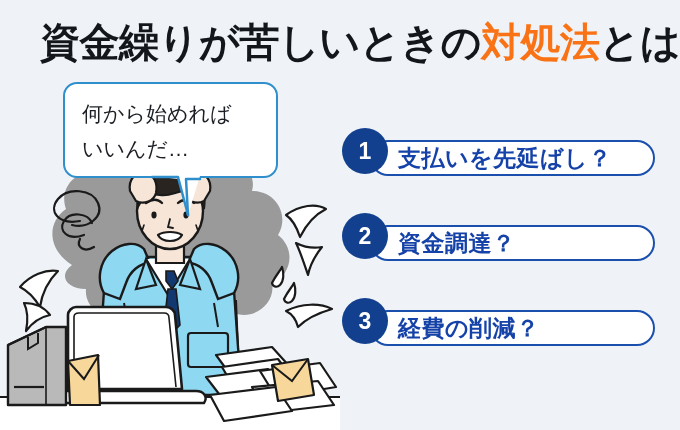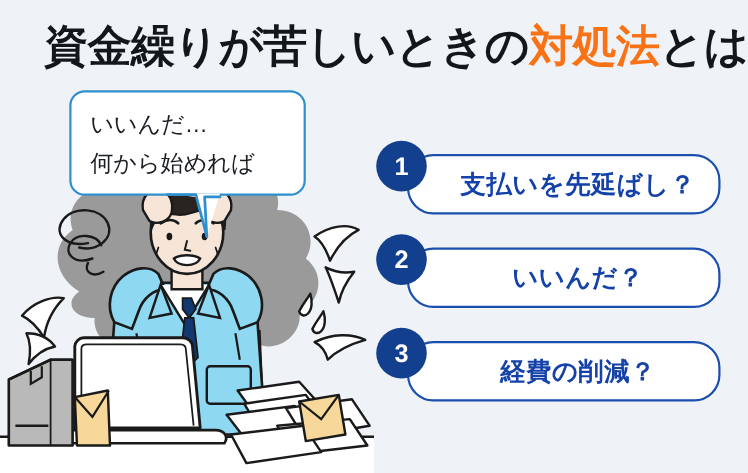--- a/index.html
+++ b/index.html
@@ -94,28 +94,28 @@
     position: absolute;
     left: 0;
     width: 320px;
     height: 48px;
   }
   .option-pill {
     position: absolute;
     left: 30px;
     top: 0px;
     width: 285px;
-    height: 55px;
+    height: 36px;
     box-sizing: border-box;
     border: 2.5px solid #1a4fae;
     border-radius: 24px;
     background: #ffffff;
     display: flex;
     align-items: center;
-    justify-content: center;
+    justify-content: flex-start;
   }
   .option-label {
     font-size: 23px;
     font-weight: 700;
     color: #1542a8;
     letter-spacing: 0.5px;
     white-space: nowrap;
     padding-left: 26px;
   }
   .option-badge {
@@ -282,42 +282,42 @@
       </g>
       <g>
         <path d="M272 290 L308 284 L314 320 L278 326 Z" fill="#f7d79a" stroke="#1a1a1a" stroke-width="2.2" stroke-linejoin="round"></path>
         <path d="M272 290 L292 306 L308 284" fill="none" stroke="#1a1a1a" stroke-width="2"></path>
       </g>
     </svg>
   </div>
 
   <div id="speech-bubble">
     <div class="bubble-text">
+      <div>何から始めれば</div>
       <div>いいんだ…</div>
-      <div>何から始めれば</div>
     </div>
   </div>
   <svg id="bubble-tail" viewBox="0 0 52 45" xmlns="http://www.w3.org/2000/svg">
     <path d="M2 3 L50 3 L38 42 L28 6 Z" fill="#ffffff"></path>
     <path d="M2 4 L28 4 L38 42" fill="none" stroke="#2f8fcc" stroke-width="2.5" stroke-linecap="round" stroke-linejoin="round"></path>
     <path d="M38 42 L36 6 L50 6" fill="none" stroke="#2f8fcc" stroke-width="2.5" stroke-linecap="round" stroke-linejoin="round"></path>
   </svg>
 
   <div id="options">
 
     <div class="option-row" style="top:20px">
       <div class="option-pill">
         <span class="option-label">支払いを先延ばし？</span>
       </div>
       <div class="option-badge">1</div>
     </div>
 
     <div class="option-row" style="top:105px">
       <div class="option-pill">
-        <span class="option-label">いいんだ？</span>
+        <span class="option-label">資金調達？</span>
       </div>
       <div class="option-badge">2</div>
     </div>
 
     <div class="option-row" style="top:190px">
       <div class="option-pill">
         <span class="option-label">経費の削減？</span>
       </div>
       <div class="option-badge">3</div>
     </div>

